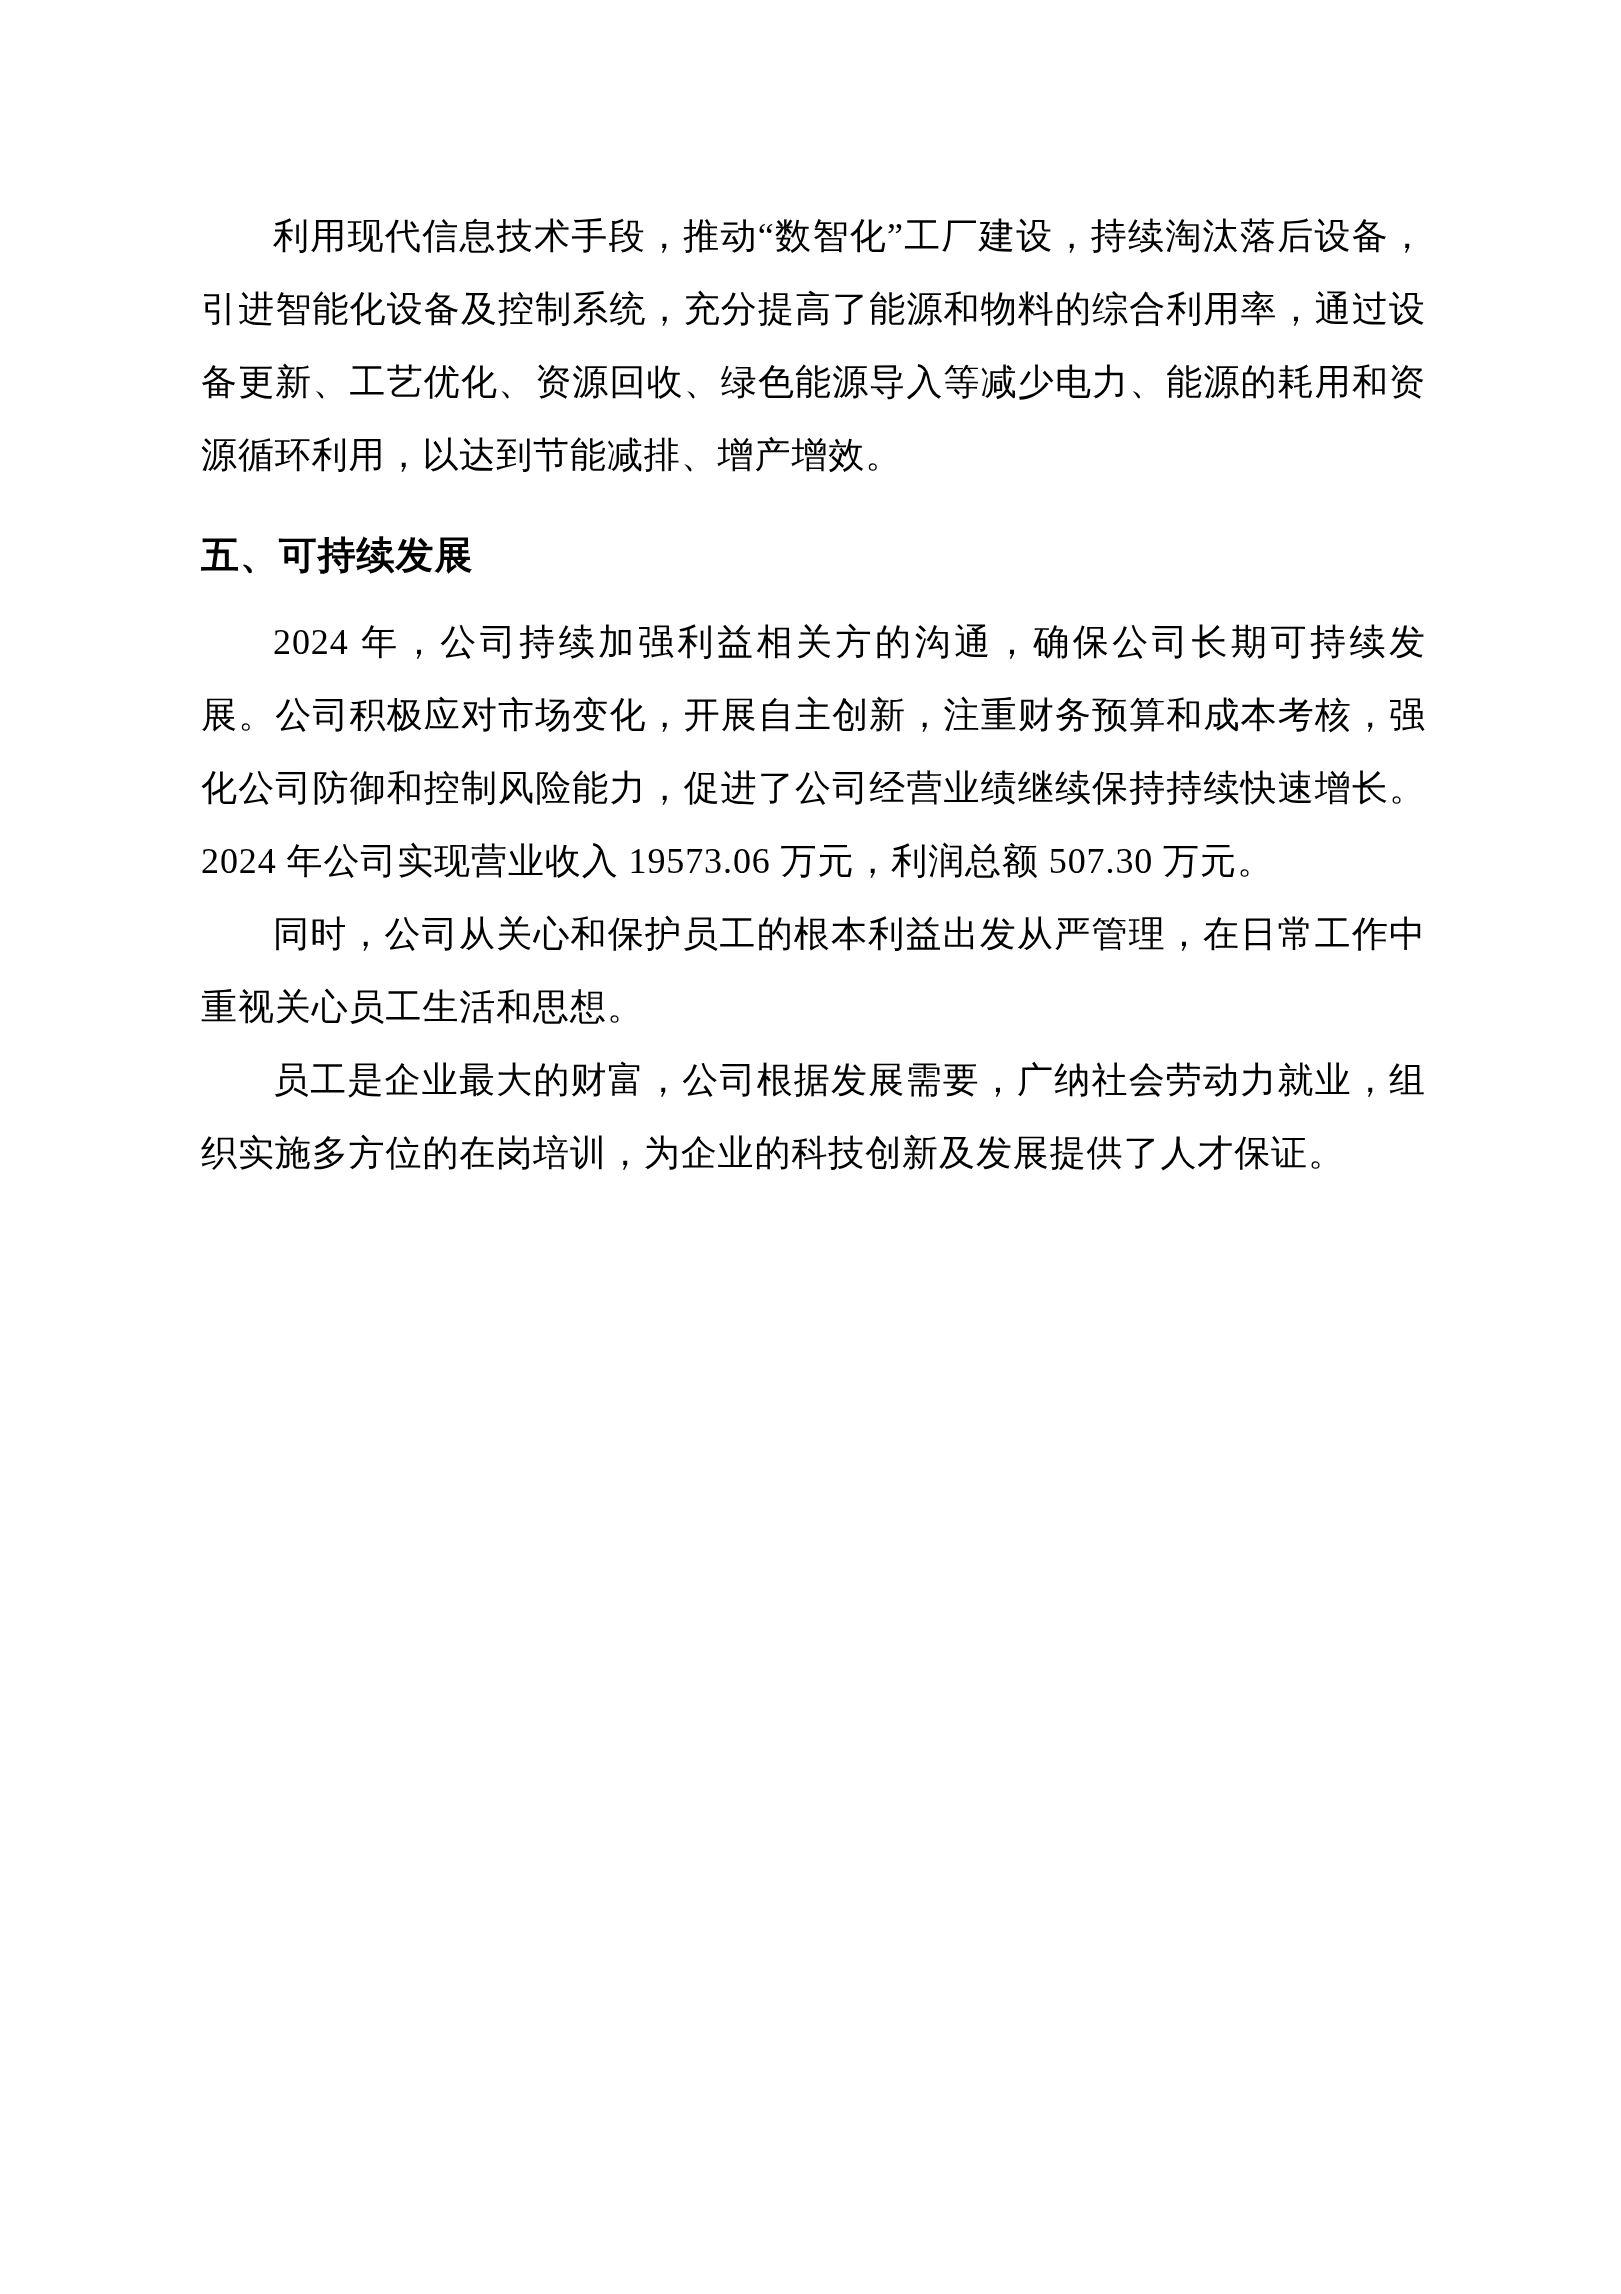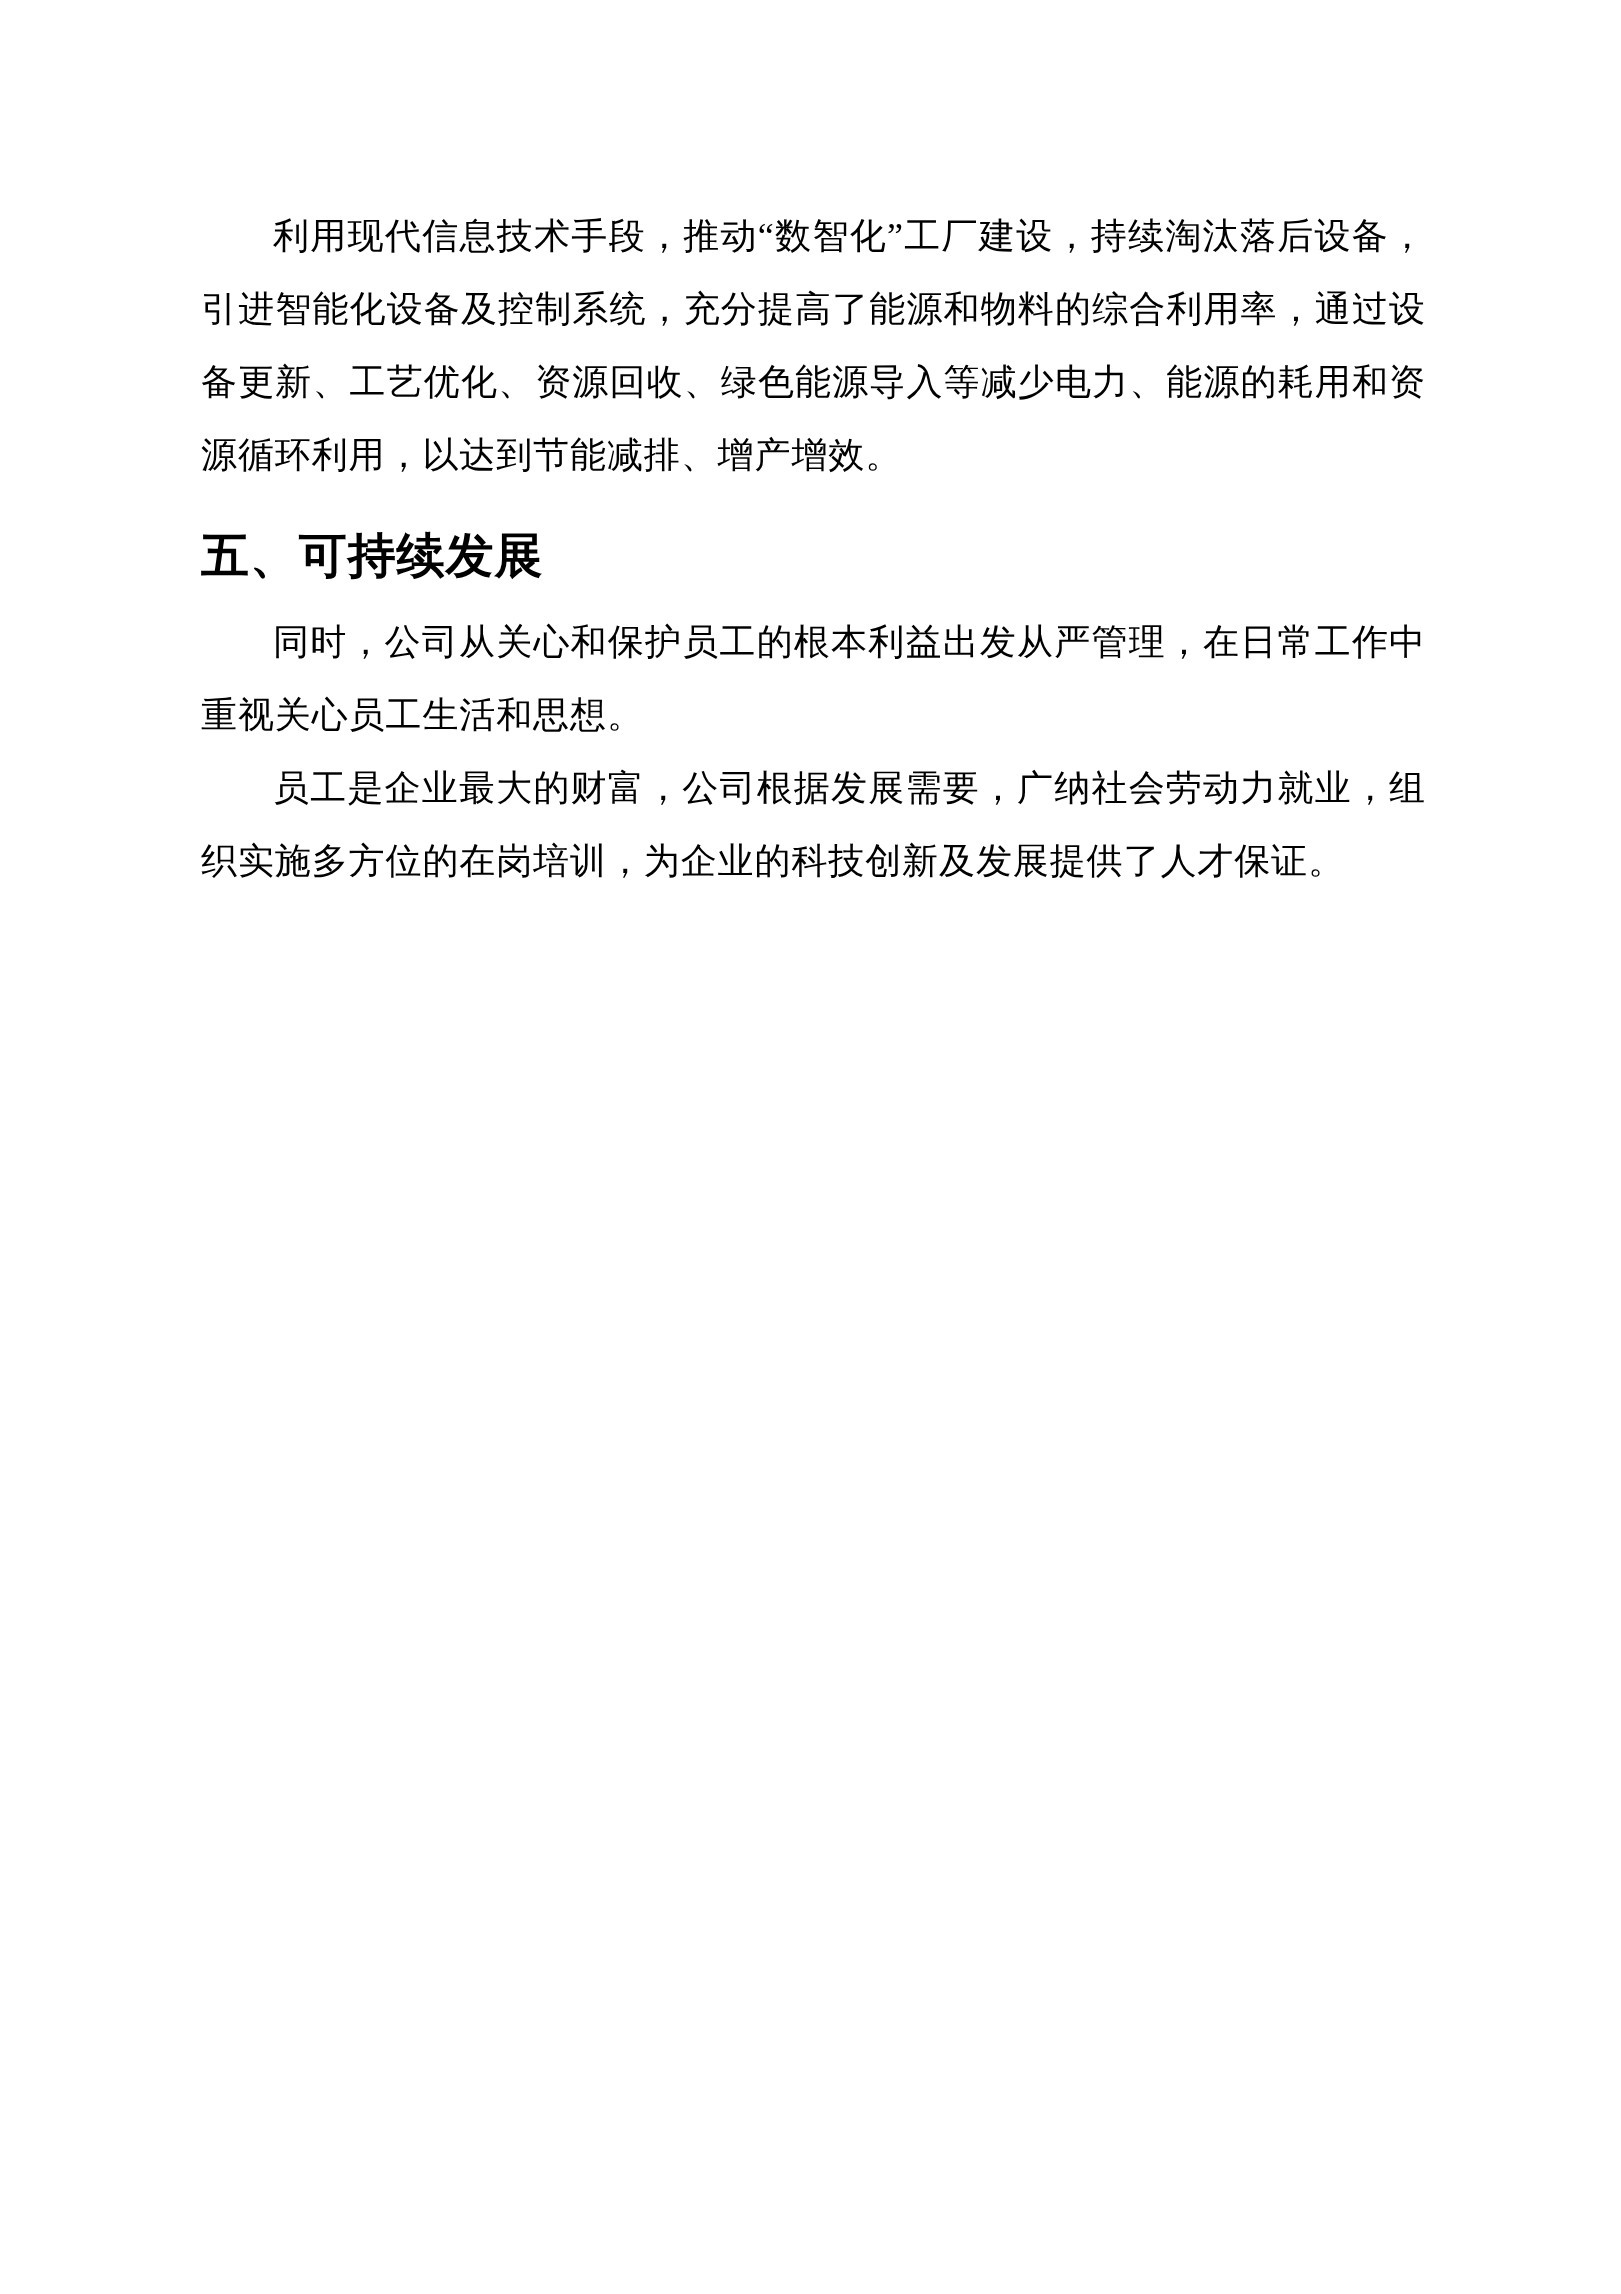--- a/index.html
+++ b/index.html
@@ -23,35 +23,36 @@
     margin: 0;
     font-size: 36px;
     line-height: 73px;
     text-align: justify;
     text-justify: inter-ideograph;
     text-indent: 2em;
     letter-spacing: 0.9px;
   }
   .heading {
     margin: 36px 0 23px 0;
-    font-size: 48px;
+    font-size: 38px;
     line-height: 55px;
     font-weight: bold;
     text-indent: 0;
     letter-spacing: 0.9px;
     font-family: "Liberation Sans", "DejaVu Sans", sans-serif;
   }
 </style>
 </head>
 <body>
 
 <div class="page">
   <p class="para">利用现代信息技术手段，推动“数智化”工厂建设，持续淘汰落后设备，引进智能化设备及控制系统，充分提高了能源和物料的综合利用率，通过设备更新、工艺优化、资源回收、绿色能源导入等减少电力、能源的耗用和资源循环利用，以达到节能减排、增产增效。</p>
 
   <h2 class="heading">五、可持续发展</h2>
 
+  <p class="para">2024 年，公司持续加强利益相关方的沟通，确保公司长期可持续发展。公司积极应对市场变化，开展自主创新，注重财务预算和成本考核，强化公司防御和控制风险能力，促进了公司经营业绩继续保持持续快速增长。2024 年公司实现营业收入 19573.06 万元，利润总额 507.30 万元。</p>
 
 
   <p class="para">同时，公司从关心和保护员工的根本利益出发从严管理，在日常工作中重视关心员工生活和思想。</p>
 
   <p class="para">员工是企业最大的财富，公司根据发展需要，广纳社会劳动力就业，组织实施多方位的在岗培训，为企业的科技创新及发展提供了人才保证。</p>
 </div>
 
 
 </body></html>

